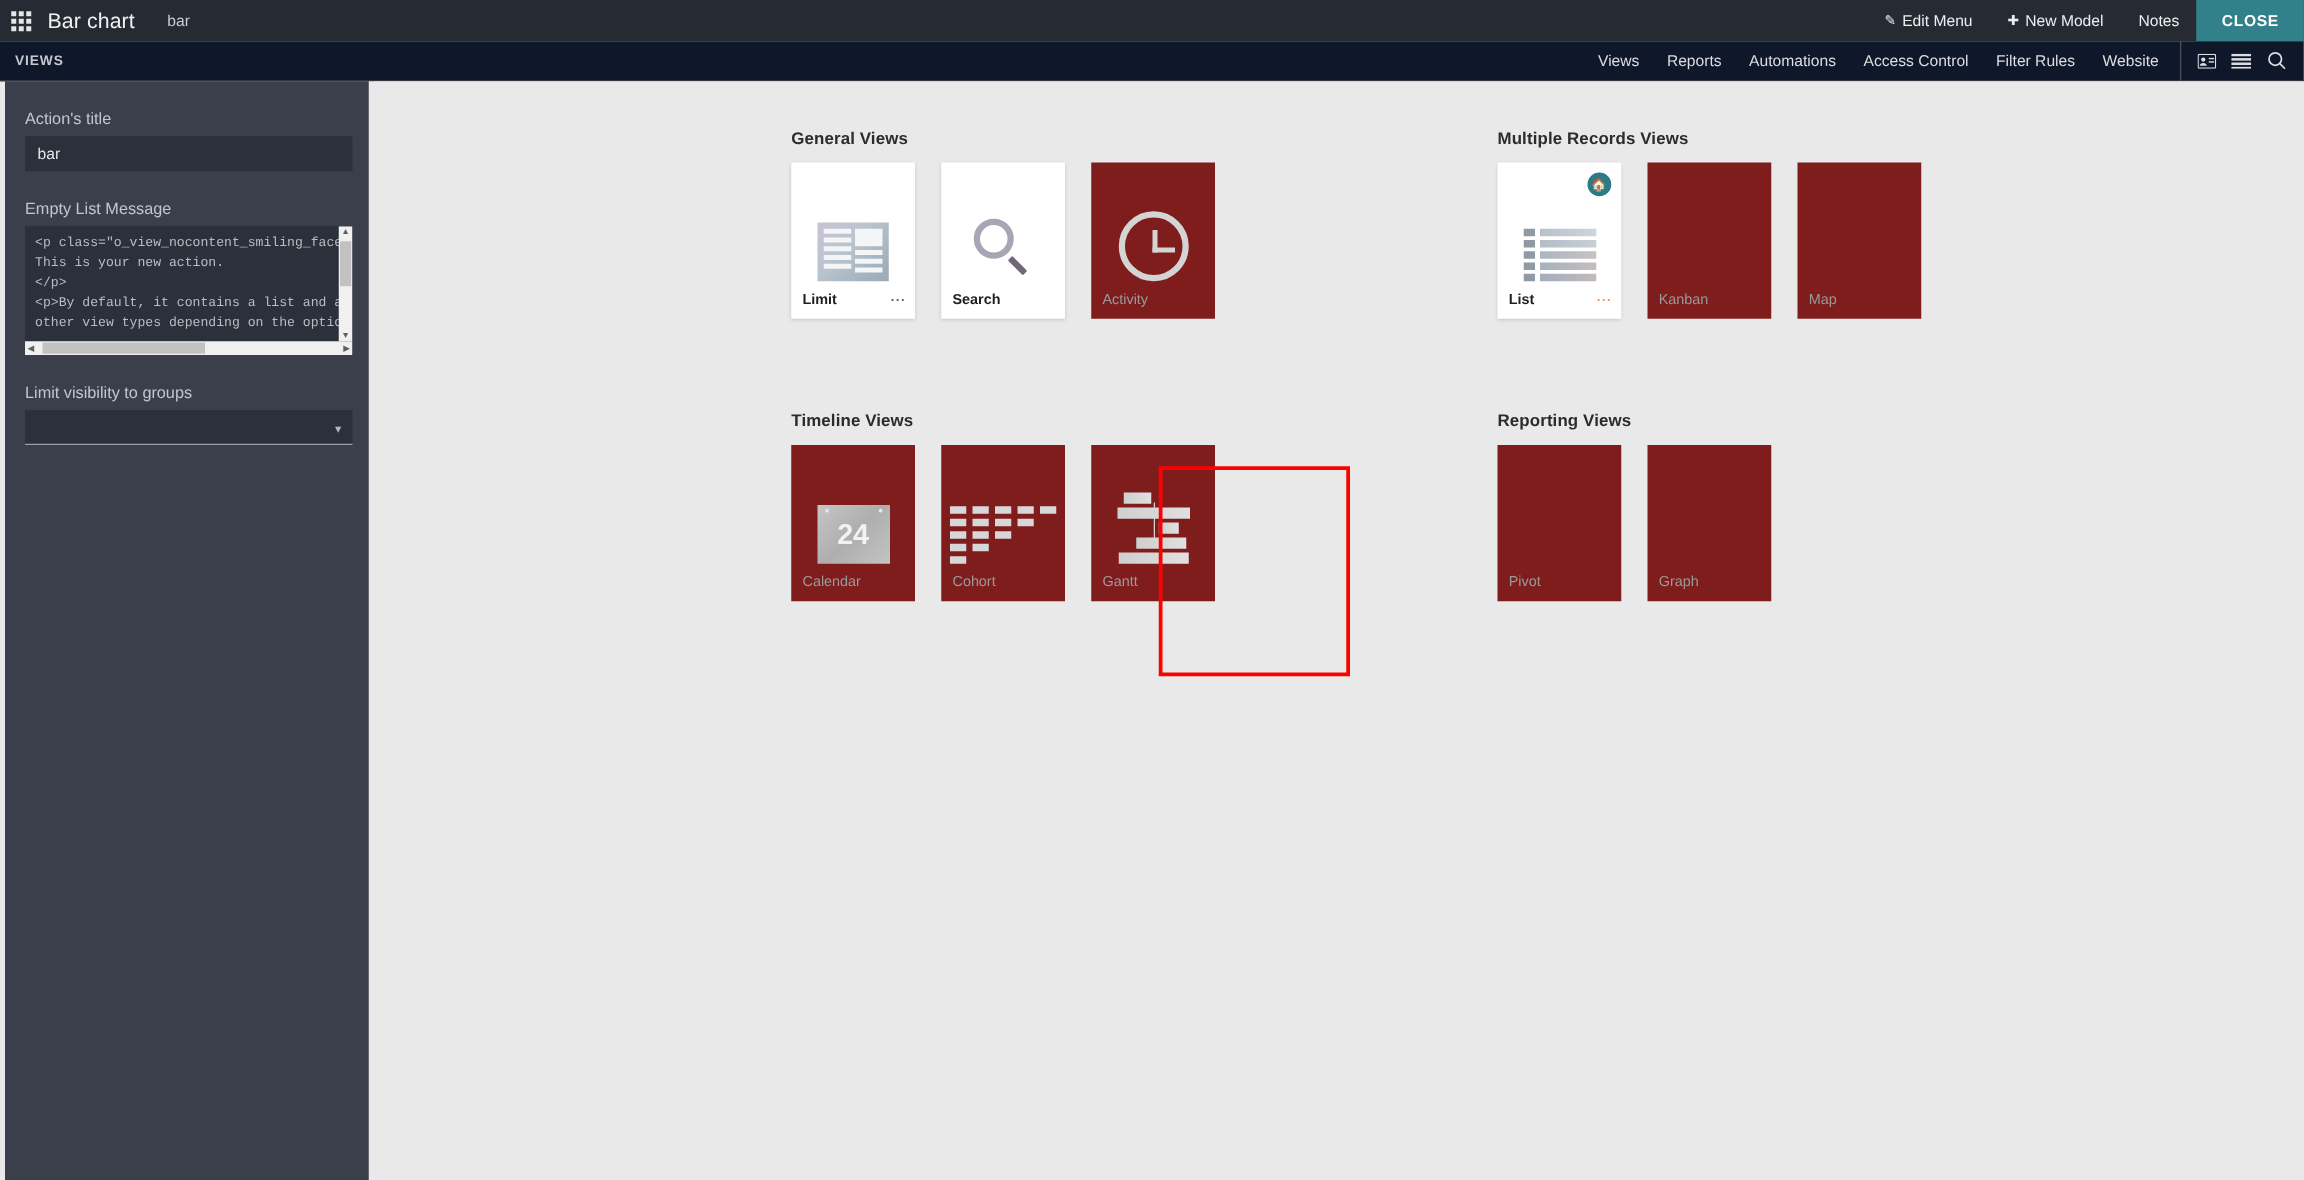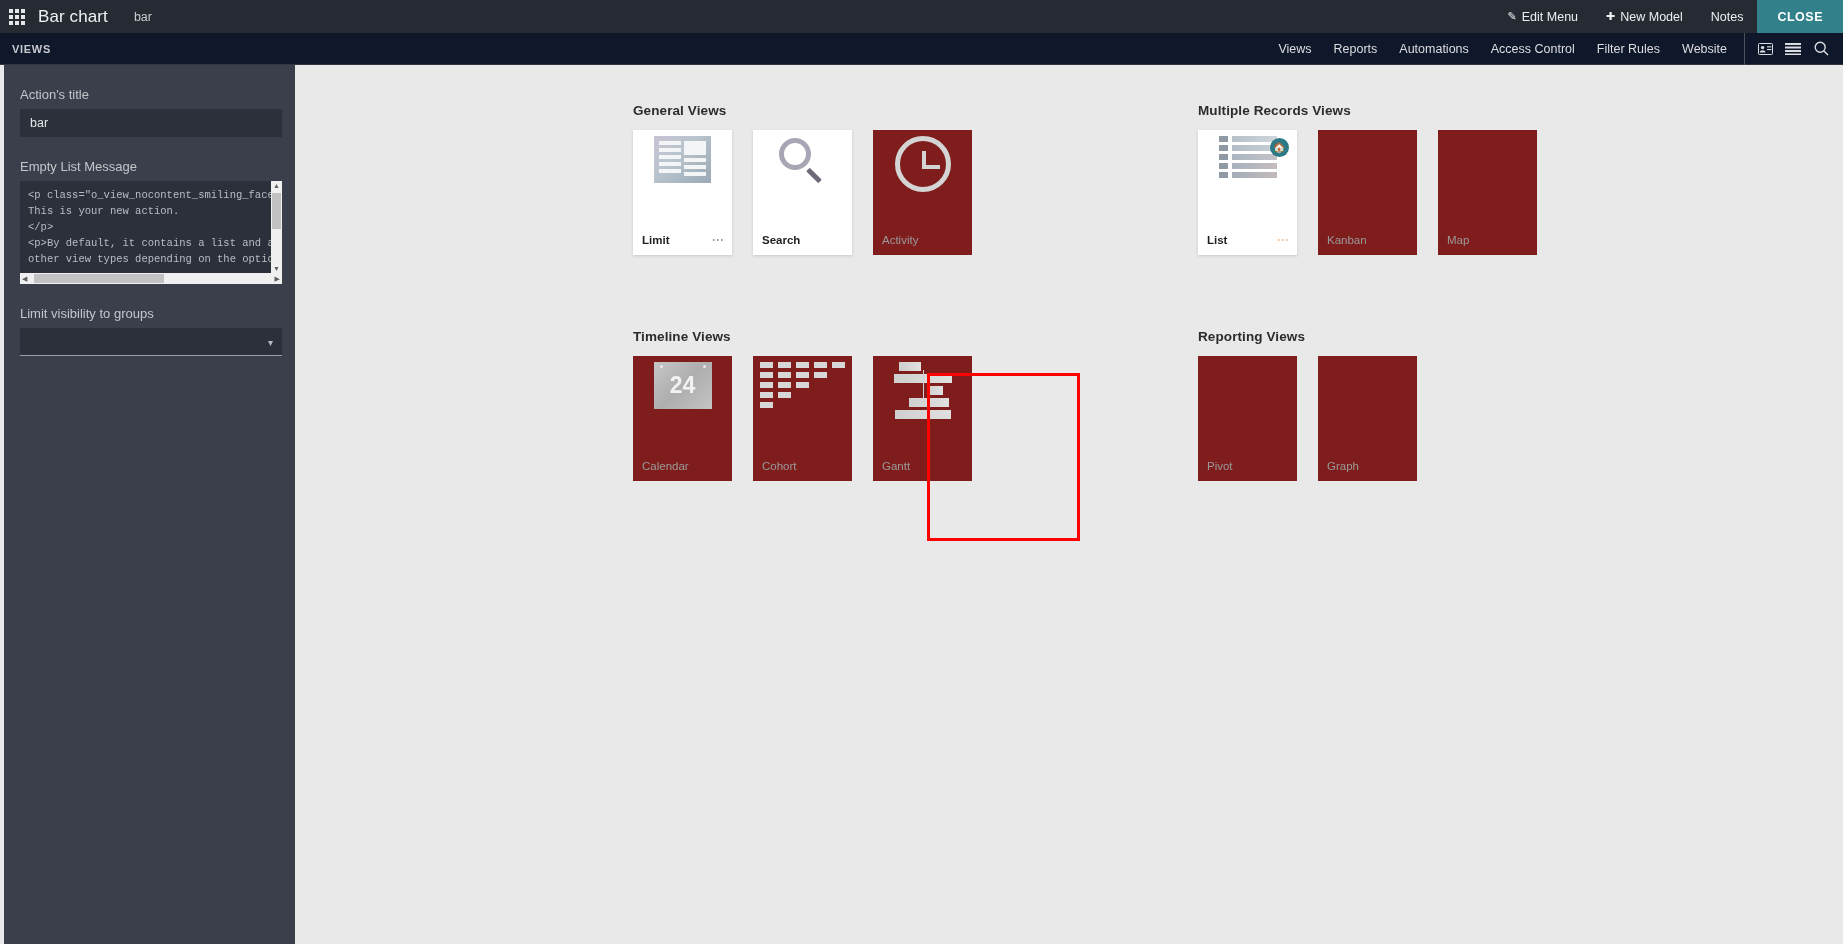--- a/index.html
+++ b/index.html
@@ -182,21 +182,21 @@
   .card {
     position: relative;
     width: 99px; height: 125px;
     background: #7f1d1d;
     display: flex; flex-direction: column;
     cursor: pointer;
   }
   .card.active { background: #ffffff; box-shadow: 0 1px 3px rgba(0,0,0,.14); }
   .card-art {
     flex: 1;
-    display: flex; align-items: flex-start; justify-content: center;
+    display: flex; align-items: flex-end; justify-content: center;
     padding-top: 6px;
   }
   .card-foot {
     height: 30px;
     display: flex; align-items: center;
     padding: 0 9px;
   }
   .card-name { font-size: 11.5px; color: #9a9a9a; }
   .card.active .card-name { color: #1f1f1f; font-weight: bold; }
   .kebab {

